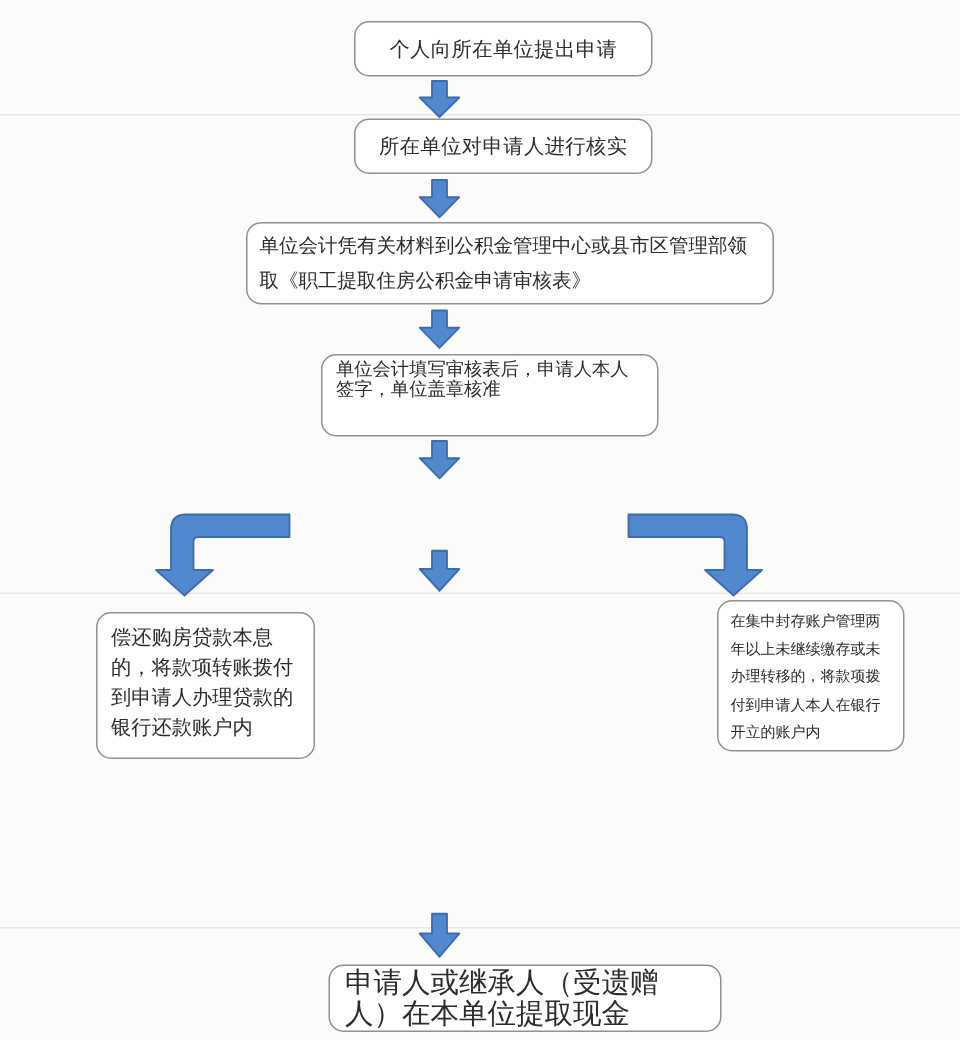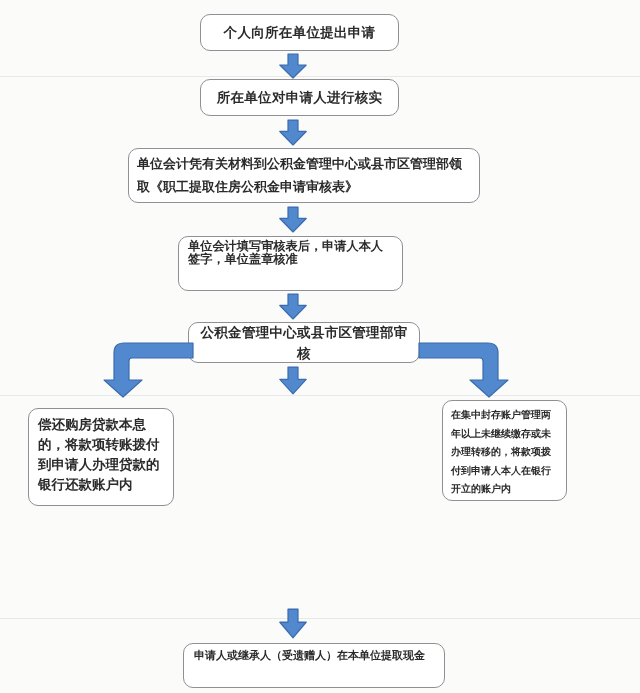--- a/index.html
+++ b/index.html
@@ -22,45 +22,46 @@
     position:absolute;left:0;width:640px;height:1px;
     background:#d9d9d9;opacity:.55;
   }
   .node{
     position:absolute;
     box-sizing:border-box;
     background:var(--box-bg);
     border:1.5px solid var(--box-border);
     border-radius:10px;
     color:var(--text);
-    font-weight:700;
+    font-weight:400;
     display:flex;
     align-items:center;
     font-size:13.5px;
     letter-spacing:.3px;
     line-height:21px;
+    margin-left:36px;
   }
   .node.center{justify-content:center;text-align:center;}
   .node.topalign{align-items:flex-start;}
   .txt{padding:2px 10px;}
   
   #n-apply {left:200px;top:14px;width:199px;height:37px;}
   #n-verify{left:200px;top:79px;width:199px;height:37px;}
   #n-form  {left:128px;top:148px;width:352px;height:55px;font-size:13px;letter-spacing:0;line-height:23px;}
   #n-form .txt{padding:3px 8px;}
   #n-sign  {left:178px;top:236px;width:225px;height:55px;font-size:12.2px;letter-spacing:0;line-height:13px;}
   #n-sign .txt{padding:3px 9px;}
   #n-review{left:188px;top:322px;width:232px;height:41px;}
   #n-left  {left:28px;top:408px;width:146px;height:98px;line-height:20px;font-size:13.5px;letter-spacing:0;}
   #n-left .txt{padding:6px 9px;}
   #n-mid   {left:192px;top:398px;width:227px;height:205px;line-height:19.5px;letter-spacing:0;}
   #n-mid .txt{padding:4px 8px;}
   #n-right {left:442px;top:400px;width:125px;height:101px;font-size:10px;line-height:18.5px;letter-spacing:0;}
   #n-right .txt{padding:5px 8px;}
-  #n-cash  {left:183px;top:643px;width:262px;height:45px;font-size:11px;letter-spacing:0;line-height:21px;}
+  #n-cash  {left:183px;top:643px;width:262px;height:45px;font-size:19px;letter-spacing:0;line-height:21px;}
   #n-cash .txt{padding:1px 10px;}
   
   .arrow{position:absolute;overflow:visible;}
   .arrow polygon,.arrow path{
     fill:var(--arrow-fill);
     stroke:var(--arrow-stroke);
     stroke-width:1.2;
     stroke-linejoin:round;
   }
 </style>
@@ -98,23 +99,20 @@
   </svg>
 
   <div class="node topalign" id="n-sign">
     <span class="txt">单位会计填写审核表后，申请人本人签字，单位盖章核准</span>
   </div>
 
   <svg class="arrow" style="left:279px;top:293px" width="28" height="27" viewBox="0 0 28 26" preserveAspectRatio="none">
     <polygon points="9,1 19,1 19,12 27.2,12 14,25 0.8,12 9,12"></polygon>
   </svg>
 
-  <div class="node center" id="n-review">
-    <span class="txt">公积金管理中心或县市区管理部审核</span>
-  </div>
 
   <svg class="arrow" style="left:102px;top:341px" width="91" height="57" viewBox="0 0 91 57">
     <path d="M91,2 L22,2 Q12,2 12,12 L12,39 L2,39 L21,56 L40,39 L27,39 L27,20 Q27,17 30,17 L91,17 Z"></path>
   </svg>
 
   <svg class="arrow" style="left:279px;top:366px" width="28" height="29" viewBox="0 0 28 26" preserveAspectRatio="none">
     <polygon points="9,1 19,1 19,12 27.2,12 14,25 0.8,12 9,12"></polygon>
   </svg>
 
   <svg class="arrow" style="left:419px;top:341px" width="91" height="57" viewBox="0 0 91 57">

